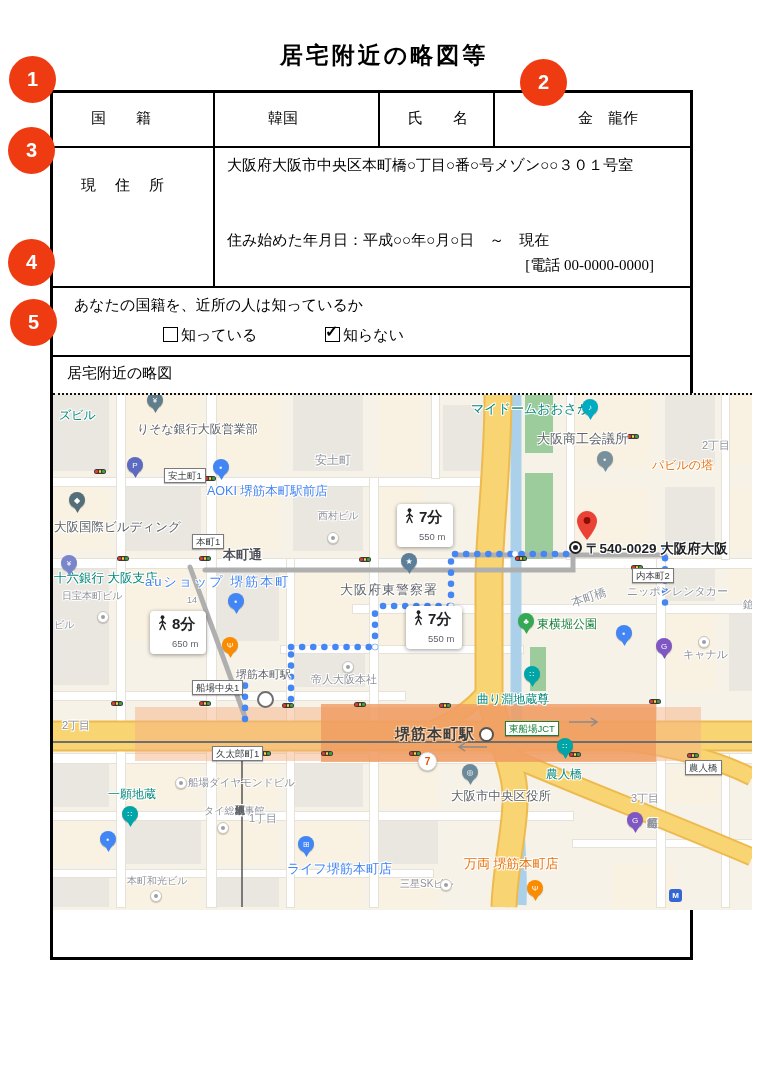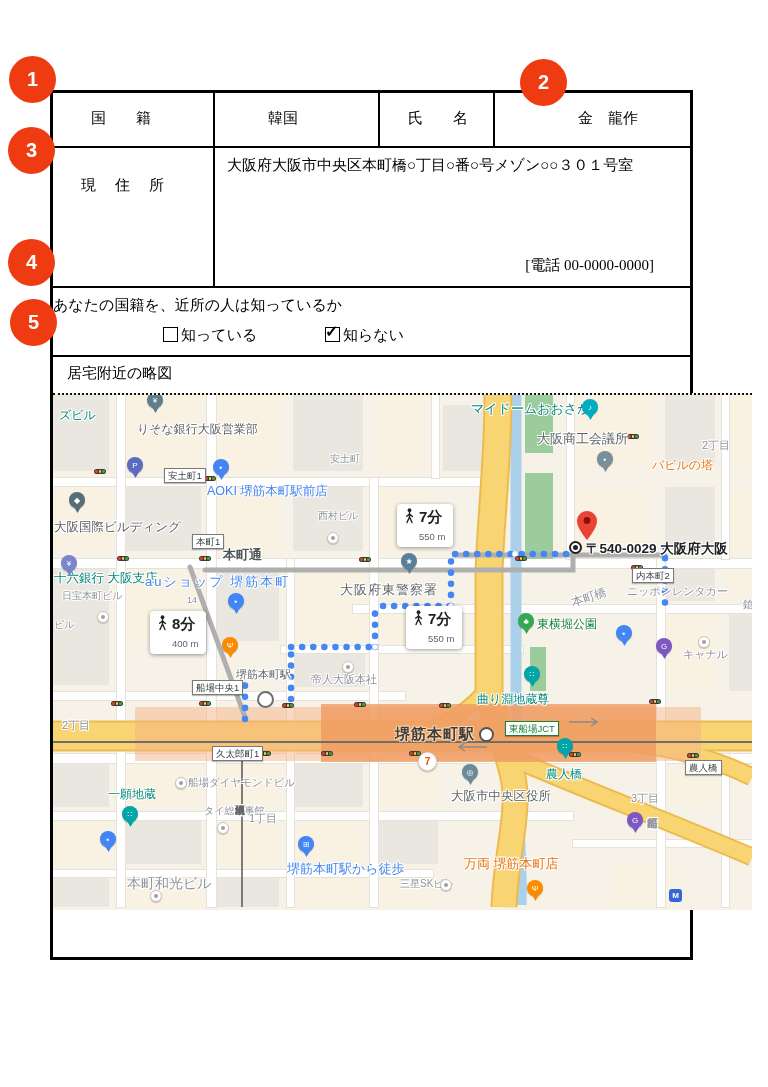--- a/index.html
+++ b/index.html
@@ -66,42 +66,44 @@
   #dest .locicon i{position:absolute;left:2px;top:2px;width:5px;height:5px;border-radius:50%;background:#202124;display:block;}
   #dest .dtext{position:absolute;left:17px;top:0;font-size:13.5px;font-weight:bold;color:#202124;white-space:nowrap;
       text-shadow:-1px -1px 0 #fff,1px -1px 0 #fff,-1px 1px 0 #fff,1px 1px 0 #fff;}
   
   .foot-line{position:absolute;left:14px;font-size:15px;white-space:nowrap;}
 </style>
 </head>
 <body>
 
 <div id="page">
+  <div id="title">居宅附近の略図等</div>
 
   <div id="formbox">
 
     <div class="hline" style="top:53px"></div>
     <div class="hline" style="top:193px"></div>
     <div class="hline" style="top:262px"></div>
     <div class="hline" style="top:815px"></div>
     <div class="vline" style="left:160px;top:0;height:53px"></div>
     <div class="vline" style="left:325px;top:0;height:53px"></div>
     <div class="vline" style="left:440px;top:0;height:53px"></div>
     <div class="vline" style="left:160px;top:53px;height:140px"></div>
 
     <div class="cell-text" style="left:38px;top:16px">国　　籍</div>
     <div class="cell-text" style="left:215px;top:16px">韓国</div>
     <div class="cell-text" style="left:355px;top:16px">氏　　名</div>
     <div class="cell-text" style="left:525px;top:16px">金　龍作</div>
 
     <div class="cell-text" style="left:28px;top:83px;letter-spacing:2px">現　住　所</div>
     <div class="cell-text" style="left:174px;top:63px">大阪府大阪市中央区本町橋○丁目○番○号メゾン○○３０１号室</div>
+    <div class="cell-text" style="left:174px;top:138px">住み始めた年月日：平成○○年○月○日　～　現在</div>
     <div class="cell-text" style="right:36px;top:163px">[電話 00-0000-0000]</div>
 
-    <div class="cell-text" style="left:0;top:203px">あなたの国籍を、近所の人は知っているか</div>
+    <div class="cell-text" style="left:21px;top:203px">あなたの国籍を、近所の人は知っているか</div>
     <div class="qopt" style="left:110px;top:233px">
       <span class="cbx" id="cbx1"></span><span>知っている</span>
     </div>
     <div class="qopt" style="left:272px;top:233px">
       <span class="cbx checked" id="cbx2"></span><span>知らない</span>
     </div>
 
     <div class="cell-text" style="left:14px;top:271px">居宅附近の略図</div>
 
     <div id="map">
@@ -222,21 +224,21 @@
           <path d="M402,159 L518,159"></path>
           <path d="M612,152 L612,210"></path>
         </g>
         <circle cx="462" cy="159" r="2.8" fill="#fff"></circle>
         <circle cx="322" cy="252" r="2.8" fill="#fff"></circle>
         <circle cx="398" cy="211" r="2.8" fill="#fff"></circle>
       </svg>
       <div id="overlay">
           <div class="map-label" style="left: 6px; top: 14px; color: rgb(0, 137, 123); font-size: 12px;">ズビル</div>
           <div class="map-label" style="left: 84px; top: 28px; color: rgb(95, 99, 104); font-size: 12px;">りそな銀行大阪営業部</div>
-          <div class="map-label" style="left: 277px; top: 59px; color: rgb(141, 146, 155); font-size: 10px;">安土町</div>
+          <div class="map-label" style="left: 262px; top: 59px; color: rgb(141, 146, 155); font-size: 12px;">安土町</div>
           <div class="map-label" style="left: 154px; top: 90px; color: rgb(66, 133, 244); font-size: 12.5px;">AOKI 堺筋本町駅前店</div>
           <div class="map-label" style="left: 1px; top: 126px; color: rgb(95, 99, 104); font-size: 12.5px;">大阪国際ビルディング</div>
           <div class="map-label" style="left: 265px; top: 116px; color: rgb(141, 146, 155); font-size: 10px;">西村ビル</div>
           <div class="map-label" style="left: 170px; top: 153px; color: rgb(78, 82, 87); font-size: 13px; font-weight: bold;">本町通</div>
           <div class="map-label" style="left: 1px; top: 177px; color: rgb(0, 137, 123); font-size: 12.5px;">十六銀行 大阪支店</div>
           <div class="map-label" style="left: 9px; top: 196px; color: rgb(141, 146, 155); font-size: 10px;">日宝本町ビル</div>
           <div class="map-label" style="left: 1px; top: 225px; color: rgb(141, 146, 155); font-size: 10px;">ビル</div>
           <div class="map-label" style="left: 92px; top: 180px; color: rgb(66, 133, 244); font-size: 13px; letter-spacing: 2px;">auショップ 堺筋本町</div>
           <div class="map-label" style="left: 287px; top: 188px; color: rgb(95, 99, 104); font-size: 13px; letter-spacing: 1px;">大阪府東警察署</div>
           <div class="map-label" style="left: 134px; top: 201px; color: rgb(141, 146, 155); font-size: 9px;">14</div>
@@ -254,22 +256,22 @@
           <div class="map-label" style="left: 424px; top: 298px; color: rgb(0, 137, 123); font-size: 12px;">曲り淵地蔵尊</div>
           <div class="map-label" style="left: 9px; top: 325px; color: rgb(141, 146, 155); font-size: 11px;">2丁目</div>
           <div class="map-label" style="left: 493px; top: 373px; color: rgb(0, 137, 123); font-size: 12px;">農人橋</div>
           <div class="map-label" style="left: 398px; top: 395px; color: rgb(95, 99, 104); font-size: 12.5px;">大阪市中央区役所</div>
           <div class="map-label" style="left: 578px; top: 398px; color: rgb(141, 146, 155); font-size: 11px;">3丁目</div>
           <div class="map-label vert" style="left: 593px; top: 414px; color: rgb(141, 146, 155); font-size: 11px;">松屋町筋</div>
           <div class="map-label" style="left: 135px; top: 382px; color: rgb(141, 146, 155); font-size: 10.5px;">船場ダイヤモンドビル</div>
           <div class="map-label" style="left: 55px; top: 393px; color: rgb(0, 137, 123); font-size: 12px;">一願地蔵</div>
           <div class="map-label" style="left: 151px; top: 411px; color: rgb(141, 146, 155); font-size: 10px;">タイ総領事館</div>
           <div class="map-label" style="left: 196px; top: 418px; color: rgb(141, 146, 155); font-size: 11px;">1丁目</div>
-          <div class="map-label" style="left: 74px; top: 481px; color: rgb(141, 146, 155); font-size: 14px;">本町和光ビル</div>
-          <div class="map-label" style="left: 234px; top: 467px; color: rgb(66, 133, 244); font-size: 13px;">堺筋本町駅から徒歩</div>
+          <div class="map-label" style="left: 74px; top: 481px; color: rgb(141, 146, 155); font-size: 10px;">本町和光ビル</div>
+          <div class="map-label" style="left: 234px; top: 467px; color: rgb(66, 133, 244); font-size: 13px;">ライフ堺筋本町店</div>
           <div class="map-label" style="left: 347px; top: 484px; color: rgb(141, 146, 155); font-size: 10px;">三星SKビル</div>
           <div class="map-label" style="left: 411px; top: 462px; color: rgb(232, 113, 10); font-size: 13px;">万両 堺筋本町店</div>
           <div class="map-label vert" style="left: 181px; top: 402px; color: rgb(95, 99, 104); font-size: 10px;">地下鉄堺筋線</div>
           <div class="sign" style="left: 111px; top: 73px;">安土町1</div>
           <div class="sign" style="left: 139px; top: 139px;">本町1</div>
           <div class="sign" style="left: 139px; top: 285px;">船場中央1</div>
           <div class="sign" style="left: 159px; top: 351px;">久太郎町1</div>
           <div class="sign" style="left: 579px; top: 173px;">内本町2</div>
           <div class="sign" style="left: 632px; top: 365px;">農人橋</div>
           <div class="sign green" style="left: 452px; top: 326px;">東船場JCT</div>
@@ -278,21 +280,21 @@
                 <circle cx="5.5" cy="2.2" r="1.9" fill="#202124"></circle>
                 <path d="M5.5 4.5 L5.5 9 M5.5 6 L2.6 8.2 M5.5 6 L8.4 8.6 M5.5 9 L3 14.5 M5.5 9 L8 14.5" stroke="#202124" stroke-width="1.4" fill="none" stroke-linecap="round"></path>
               </svg></span>
             <span><span class="min">7分</span><br><span class="dist">550 m</span></span>
           </div>
           <div class="badge" style="left: 97px; top: 216px;">
             <span><svg width="11" height="17" viewBox="0 0 11 17">
                 <circle cx="5.5" cy="2.2" r="1.9" fill="#202124"></circle>
                 <path d="M5.5 4.5 L5.5 9 M5.5 6 L2.6 8.2 M5.5 6 L8.4 8.6 M5.5 9 L3 14.5 M5.5 9 L8 14.5" stroke="#202124" stroke-width="1.4" fill="none" stroke-linecap="round"></path>
               </svg></span>
-            <span><span class="min">8分</span><br><span class="dist">400 m</span></span>
+            <span><span class="min">8分</span><br><span class="dist">650 m</span></span>
           </div>
           <div class="badge" style="left: 353px; top: 211px;">
             <span><svg width="11" height="17" viewBox="0 0 11 17">
                 <circle cx="5.5" cy="2.2" r="1.9" fill="#202124"></circle>
                 <path d="M5.5 4.5 L5.5 9 M5.5 6 L2.6 8.2 M5.5 6 L8.4 8.6 M5.5 9 L3 14.5 M5.5 9 L8 14.5" stroke="#202124" stroke-width="1.4" fill="none" stroke-linecap="round"></path>
               </svg></span>
             <span><span class="min">7分</span><br><span class="dist">550 m</span></span>
           </div>
           <div class="" style="left: 94px; top: -3px; background: rgb(96, 125, 139); --pc: #607D8B; border: none; color: rgb(255, 255, 255); box-shadow: rgba(0, 0, 0, 0.3) 0px 1px 1px; z-index: 25; position: absolute; font-size: 8px; --tailcol: #607D8B; width: 16px; height: 16px; border-radius: 50%; display: flex; align-items: center; justify-content: center;">
             <span>¥</span>

